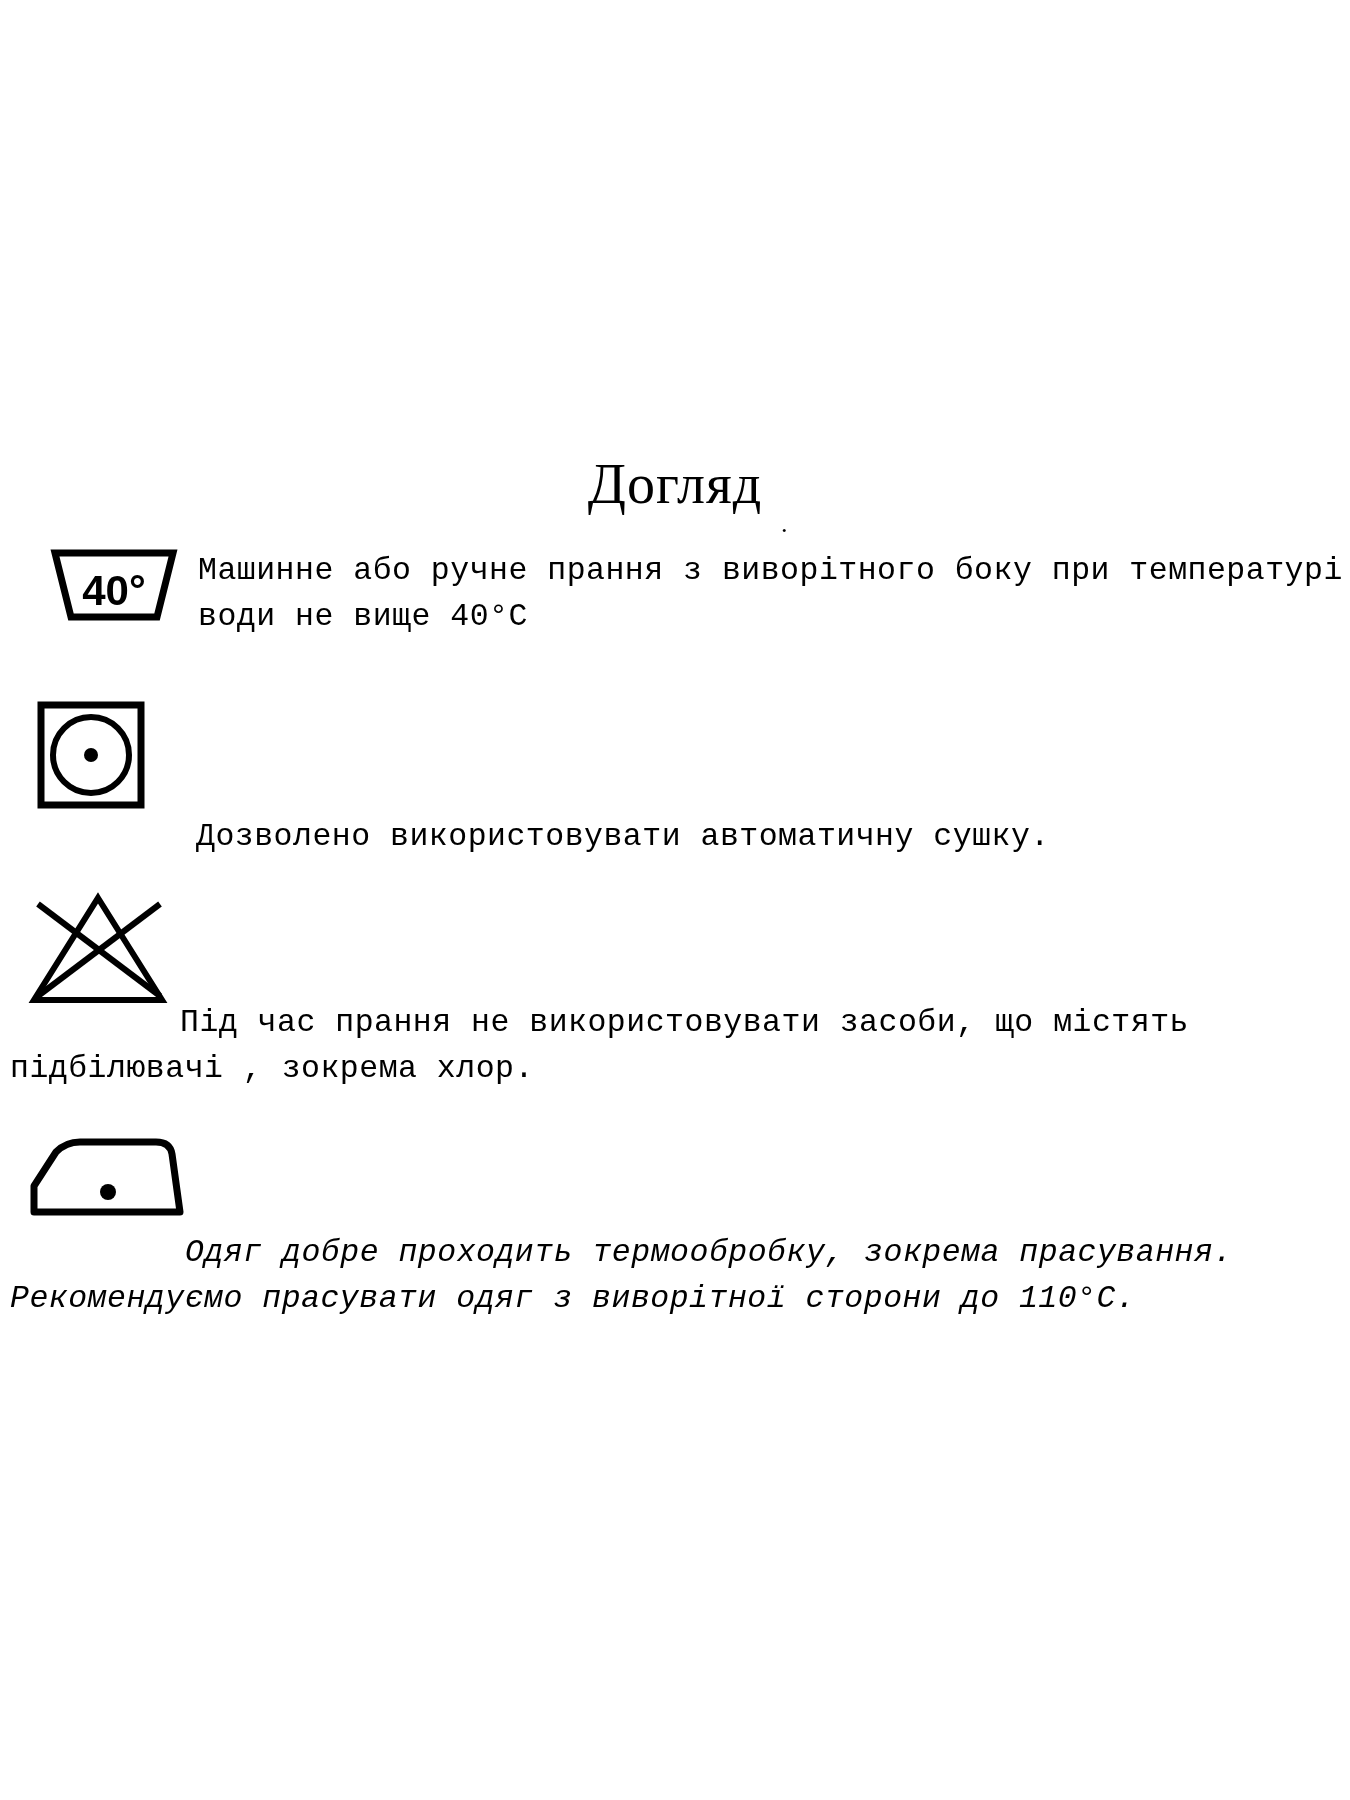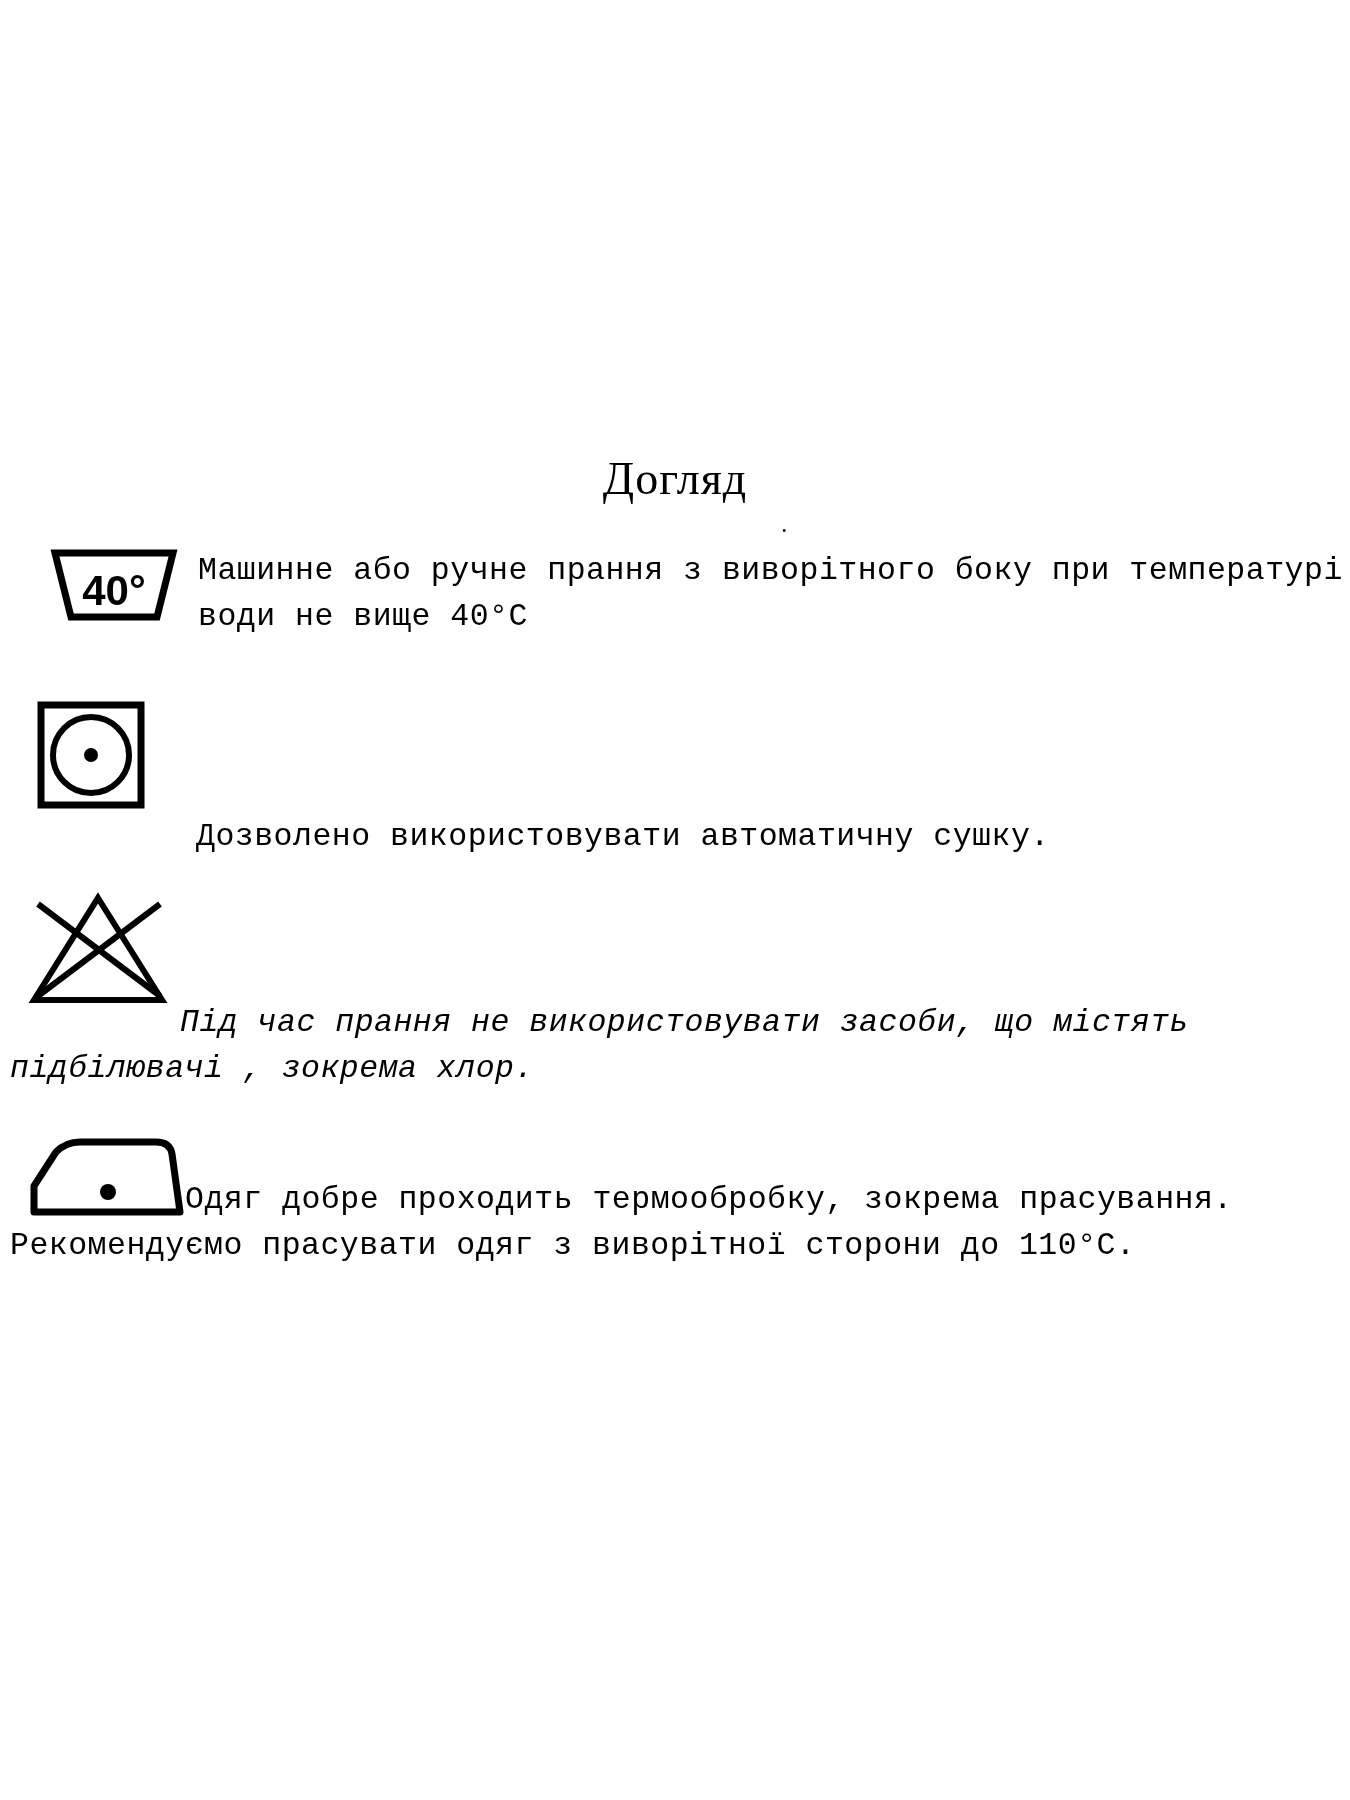--- a/index.html
+++ b/index.html
@@ -17,21 +17,21 @@
     color: #000000;
   }
 
   .title {
     position: absolute;
     top: 452px;
     left: 0;
     width: 1350px;
     text-align: center;
     font-family: "Liberation Serif", serif;
-    font-size: 46px;
+    font-size: 56px;
     letter-spacing: 1px;
     color: #000;
   }
 
   .dot-mark {
     position: absolute;
     top: 520px;
     left: 781px;
     width: 8px;
     height: 8px;
@@ -61,25 +61,25 @@
   
   #block-wash .icon-box { left: 49px;  top: 545px; }
   #block-wash .care-text { left: 198px; top: 548px; width: 1160px; }
 
   
   #block-dry .icon-box { left: 36px;  top: 700px; }
   #block-dry .care-text { left: 196px; top: 814px; width: 1160px; }
 
   
   #block-bleach .icon-box { left: 28px; top: 890px; }
-  #block-bleach .care-text { left: 10px; top: 1000px; width: 1320px; font-style: italic; }
+  #block-bleach .care-text { left: 10px; top: 1000px; width: 1320px; }
 
   
   #block-iron .icon-box { left: 22px; top: 1130px; }
-  #block-iron .care-text { left: 10px; top: 1177px; width: 1330px; }
+  #block-iron .care-text { left: 10px; top: 1230px; width: 1330px; font-style: italic; }
 
   
   .indent-1 { text-indent: 0; }
   .indent-2 { text-indent: 0; }
   .indent-3 { text-indent: 170px; }
   .indent-4 { text-indent: 175px; }
 
   svg { display: block; }
 </style>
 </head>

